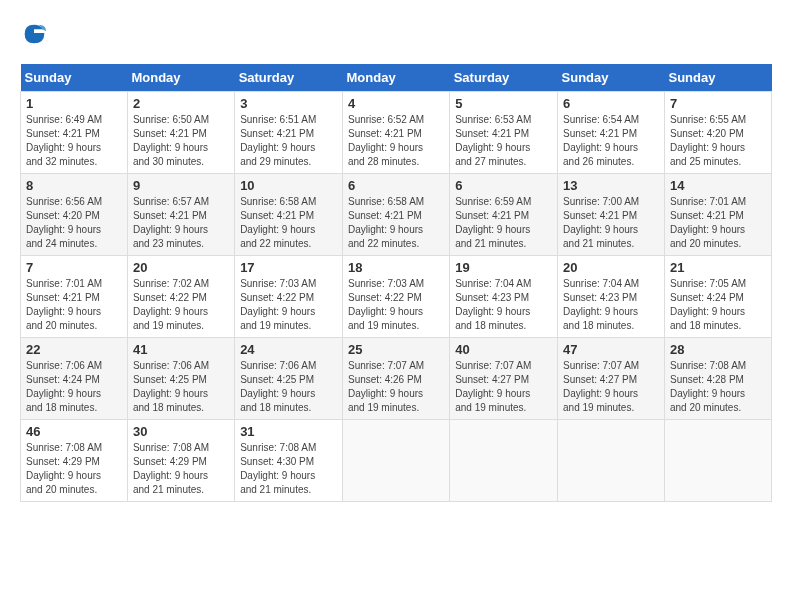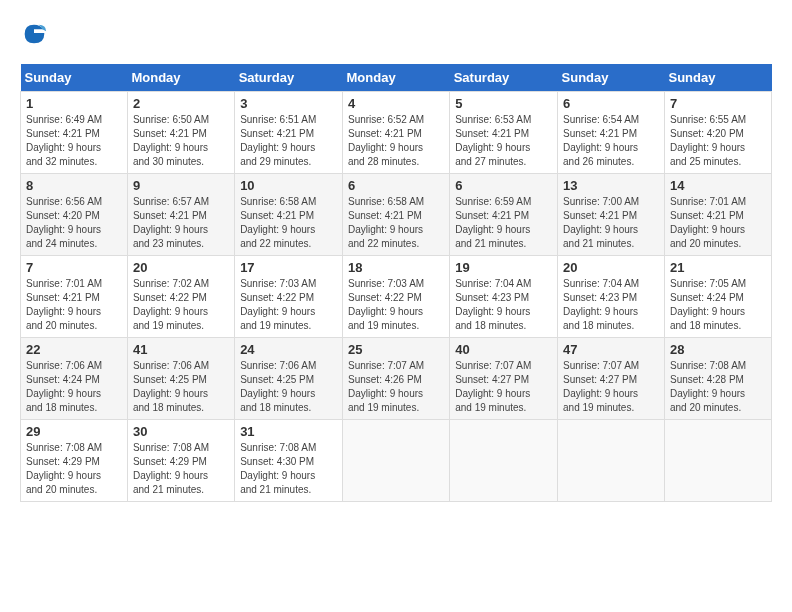--- a/index.html
+++ b/index.html
@@ -375,21 +375,21 @@
           <div class="day-info">
             Sunrise: 7:08 AM<br>
             Sunset: 4:28 PM<br>
             Daylight: 9 hours<br>
             and 20 minutes.
           </div>
         </td>
       </tr>
       <tr>
         <td>
-          <span class="day-num">29</span>
+          <span class="day-num">46</span>
           <div class="day-info">
             Sunrise: 7:08 AM<br>
             Sunset: 4:29 PM<br>
             Daylight: 9 hours<br>
             and 20 minutes.
           </div>
         </td>
         <td>
           <span class="day-num">30</span>
           <div class="day-info">

